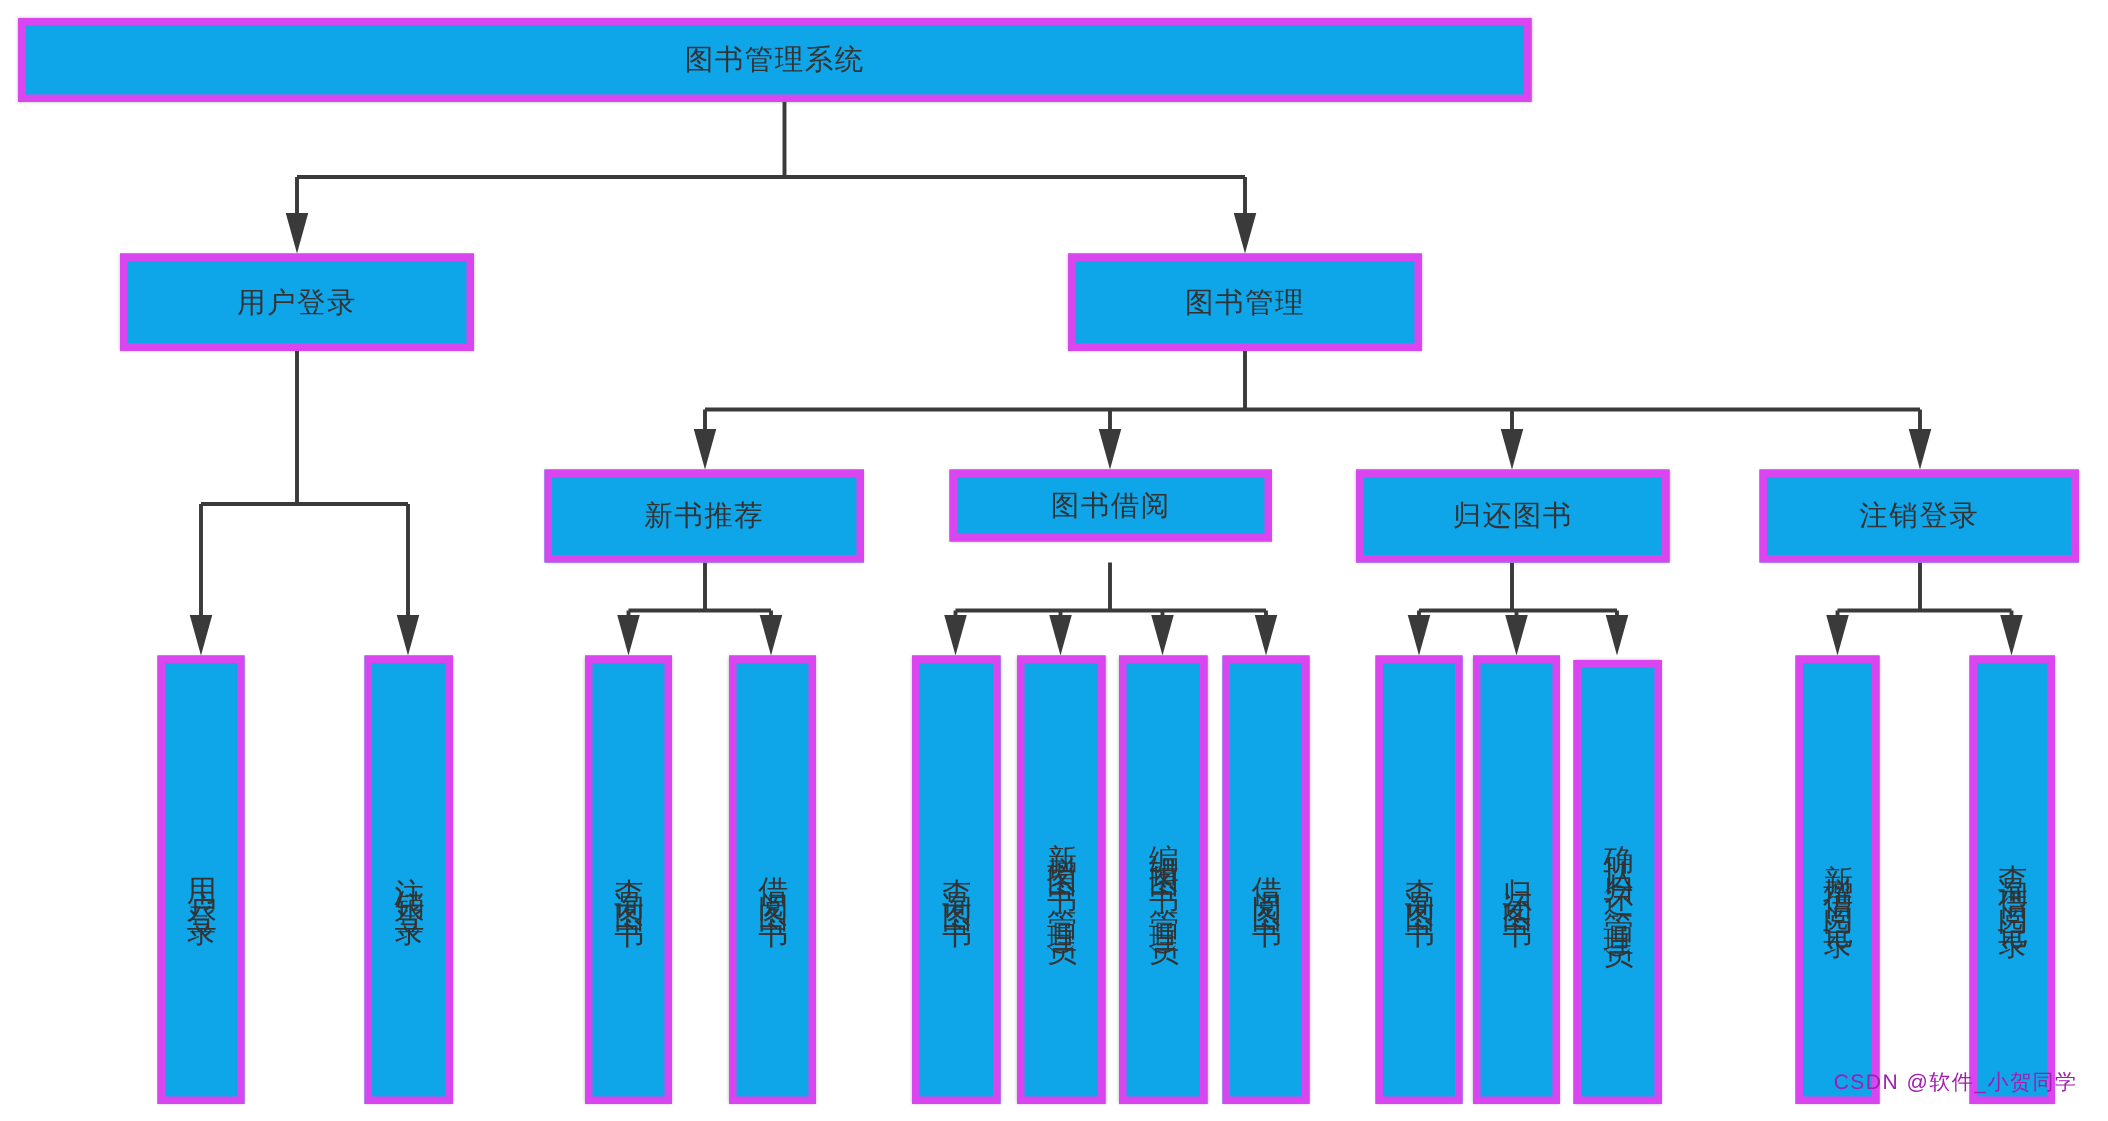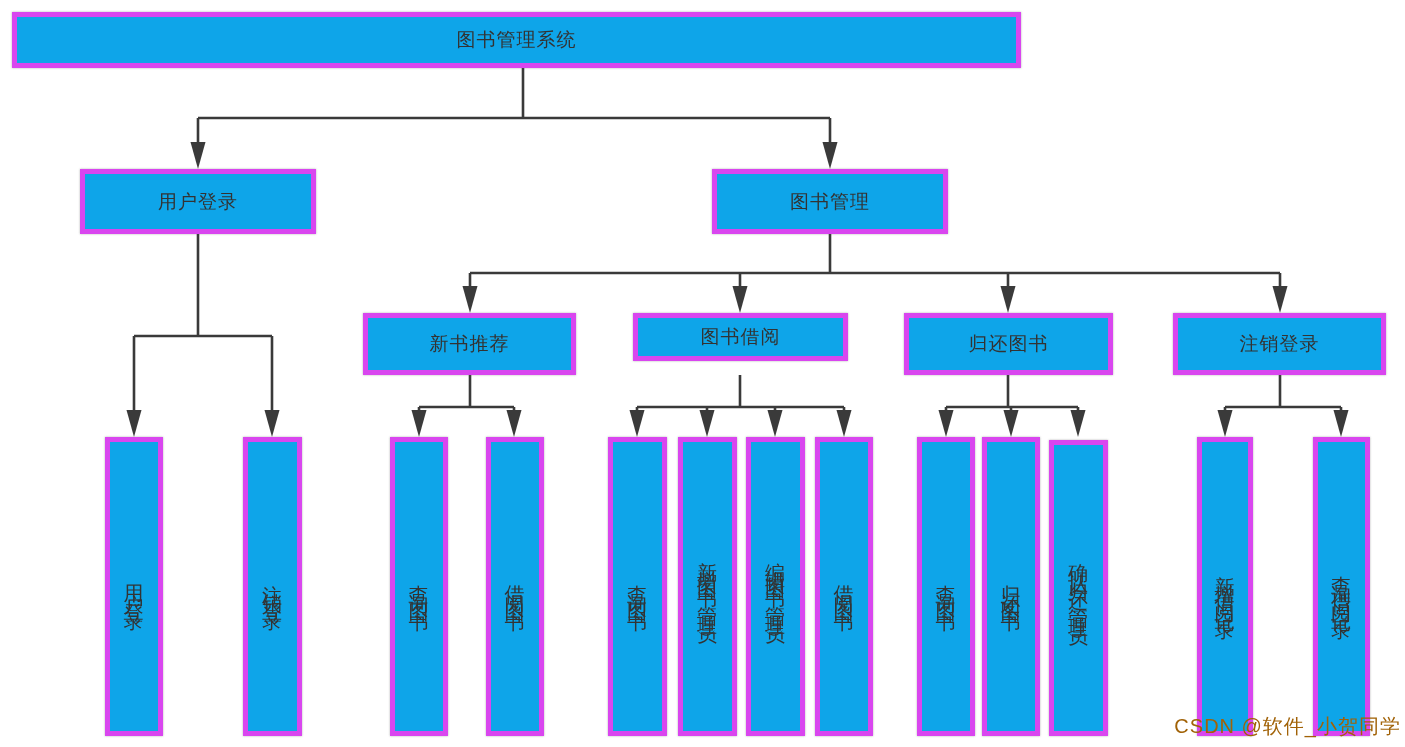--- a/index.html
+++ b/index.html
@@ -13,22 +13,22 @@
     border:5px solid #d946ef;display:flex;align-items:center;justify-content:center;
     box-shadow:0 0 2px rgba(90,90,90,.45);
   }
   .hbox{font-size:19px;letter-spacing:1px;white-space:nowrap;}
   .vbox{
     font-size:20px;line-height:1;letter-spacing:9px;
     writing-mode:vertical-rl;text-orientation:mixed;
     display:flex;align-items:center;justify-content:center;
   }
   .watermark{
-    position:absolute;top:713px;right:4px;
-    font-size:20px;letter-spacing:1px;color:#a16207;white-space:nowrap;
+    position:absolute;top:713px;right:20px;
+    font-size:14px;letter-spacing:1px;color:#a21caf;white-space:nowrap;
   }
 </style>
 </head>
 <body>
 
 <div class="canvas">
 
   <svg class="wires" viewBox="0 0 1405 747" xmlns="http://www.w3.org/2000/svg" aria-hidden="true">
     <g stroke="#3a3a3a" stroke-width="2.6" fill="none">
 

